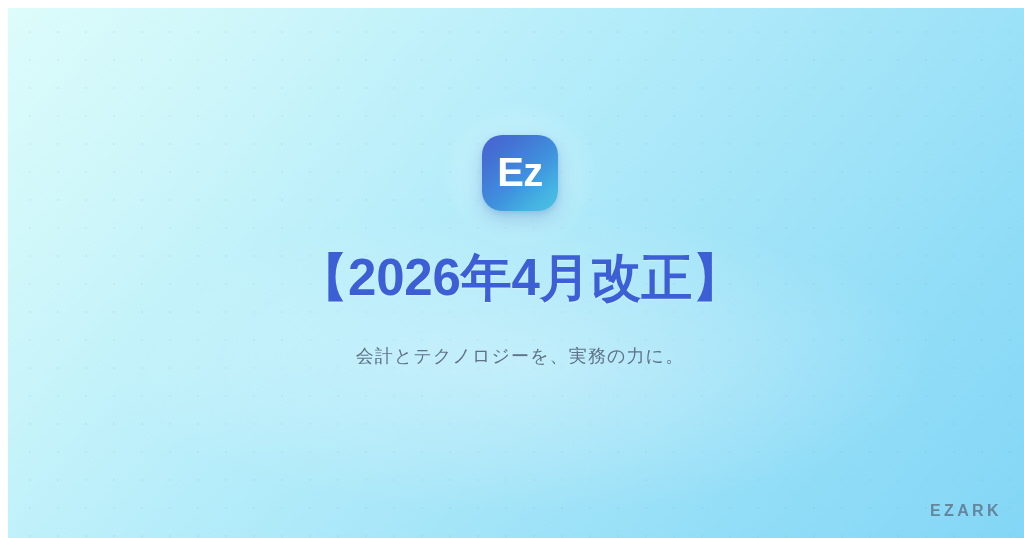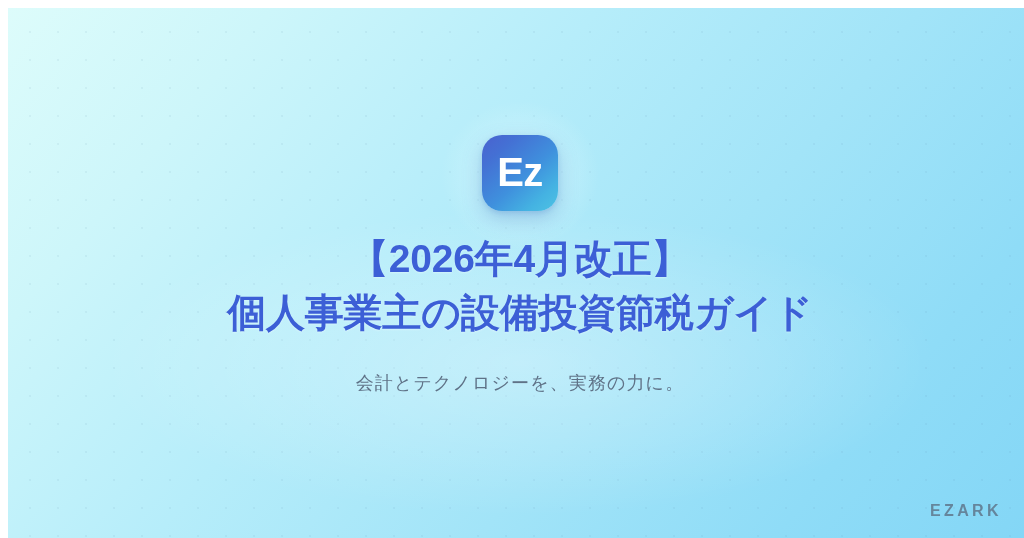--- a/index.html
+++ b/index.html
@@ -108,25 +108,25 @@
     font-size: 40px;
     font-weight: bold;
     line-height: 1;
     letter-spacing: -0.5px;
     transform: translateY(-1px);
     user-select: none;
   }
 
   
   #headline {
-    margin-top: 17px;
+    margin-top: 29px;
     text-align: center;
     color: #3c5fd6;
     font-weight: bold;
-    font-size: 39px;
+    font-size: 51px;
     line-height: 1.17;
     letter-spacing: -0.2px;
     text-shadow: 0 1px 2px rgba(255,255,255,0.35);
   }
   #headline .tl {
     display: block;
     white-space: nowrap;
   }
 
   
@@ -163,21 +163,20 @@
 
     <div class="logo-wrap">
       <div class="logo-glow"></div>
       <div class="logo-tile">
         <span class="logo-mark">Ez</span>
       </div>
     </div>
 
     <h1 id="headline">
       <span class="tl">【2026年4月改正】</span>
-      <span class="tl">個人事業主の設備投資節税ガイド</span>
     </h1>
 
     <p id="tagline">会計とテクノロジーを、実務の力に。</p>
 
   </div>
 
   <div id="watermark">EZARK</div>
 
 </div>
 

